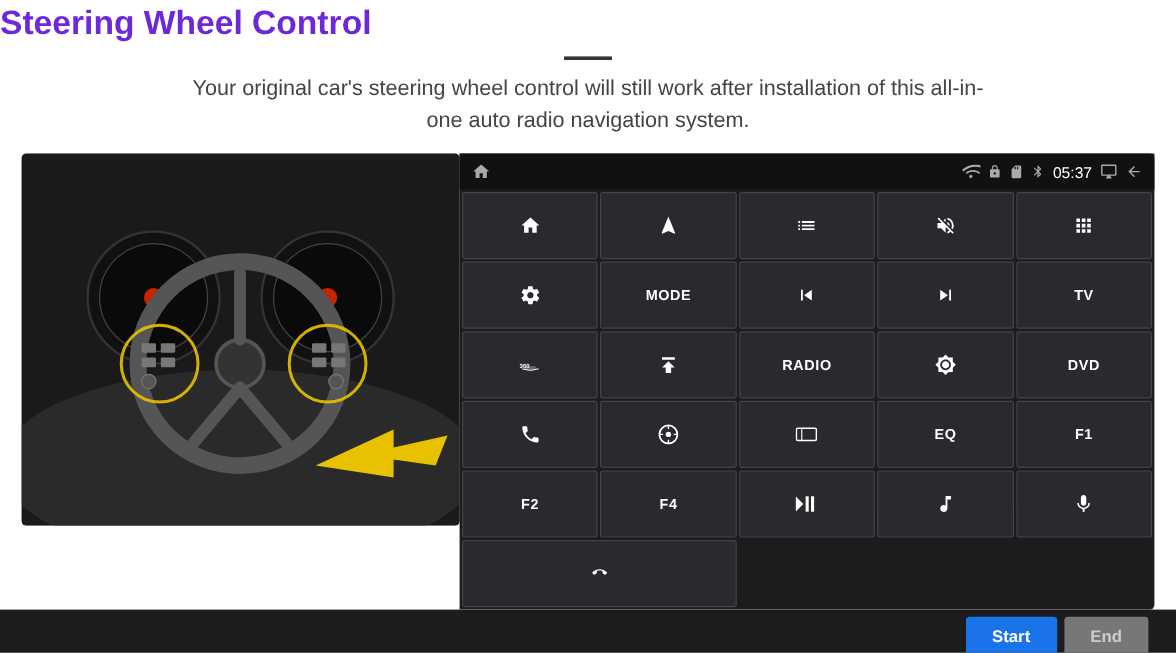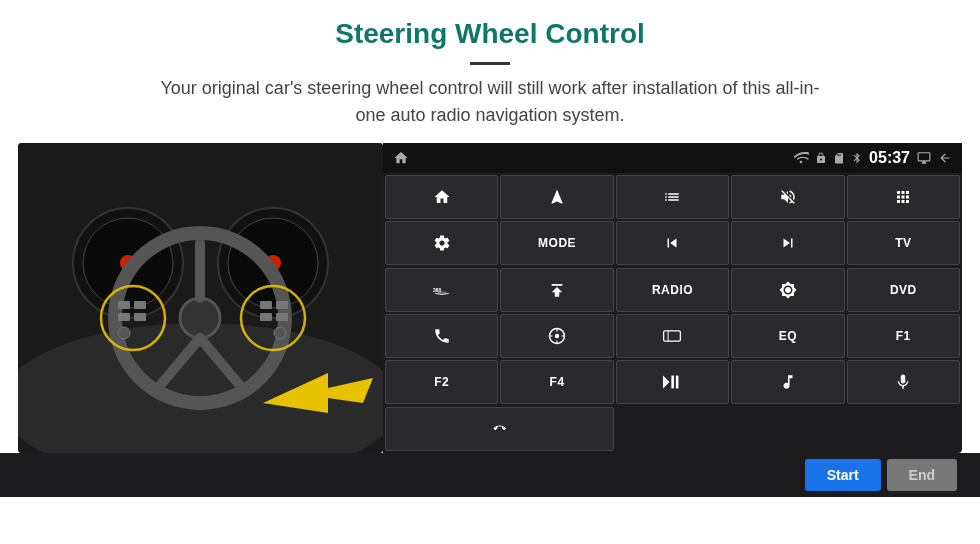--- a/index.html
+++ b/index.html
@@ -5,25 +5,25 @@
     * { box-sizing: border-box; margin: 0; padding: 0; }
     body {
       width: 980px;
       height: 544px;
       font-family: Arial, sans-serif;
       background: #fff;
       overflow: hidden;
     }
 
     .page-title {
-      text-align: center;
-      padding: 18px 0 6px;
+      text-align: left;
+      padding: 3px 0 6px;
       font-size: 28px;
       font-weight: 900;
-      color: #0f766e;
+      color: #6d28d9;
     }
 
     .title-divider {
       width: 40px;
       height: 3px;
       background: #333;
       margin: 6px auto 10px;
     }
 
     .subtitle {
@@ -77,22 +77,22 @@
     }
 
     .status-left {
       display: flex; align-items: center; gap: 4px;
     }
     .status-icons {
       display: flex; align-items: center; gap: 6px;
     }
     .status-time {
       color: #fff;
-      font-size: 16px;
-      font-weight: bold;
+      font-size: 13px;
+      font-weight: normal;
     }
 
     
     .button-grid {
       display: grid;
       grid-template-columns: repeat(5, 1fr);
       gap: 2px;
       padding: 2px;
       flex: 1;
     }
@@ -100,21 +100,21 @@
     .btn {
       background: #2a2a2e;
       border: 1px solid #444;
       color: #fff;
       font-size: 11px;
       font-weight: bold;
       display: flex;
       align-items: center;
       justify-content: center;
       cursor: pointer;
-      height: 44px;
+      height: 56px;
       border-radius: 2px;
       user-select: none;
     }
 
     .btn svg {
       width: 18px;
       height: 18px;
       fill: #fff;
     }
 

